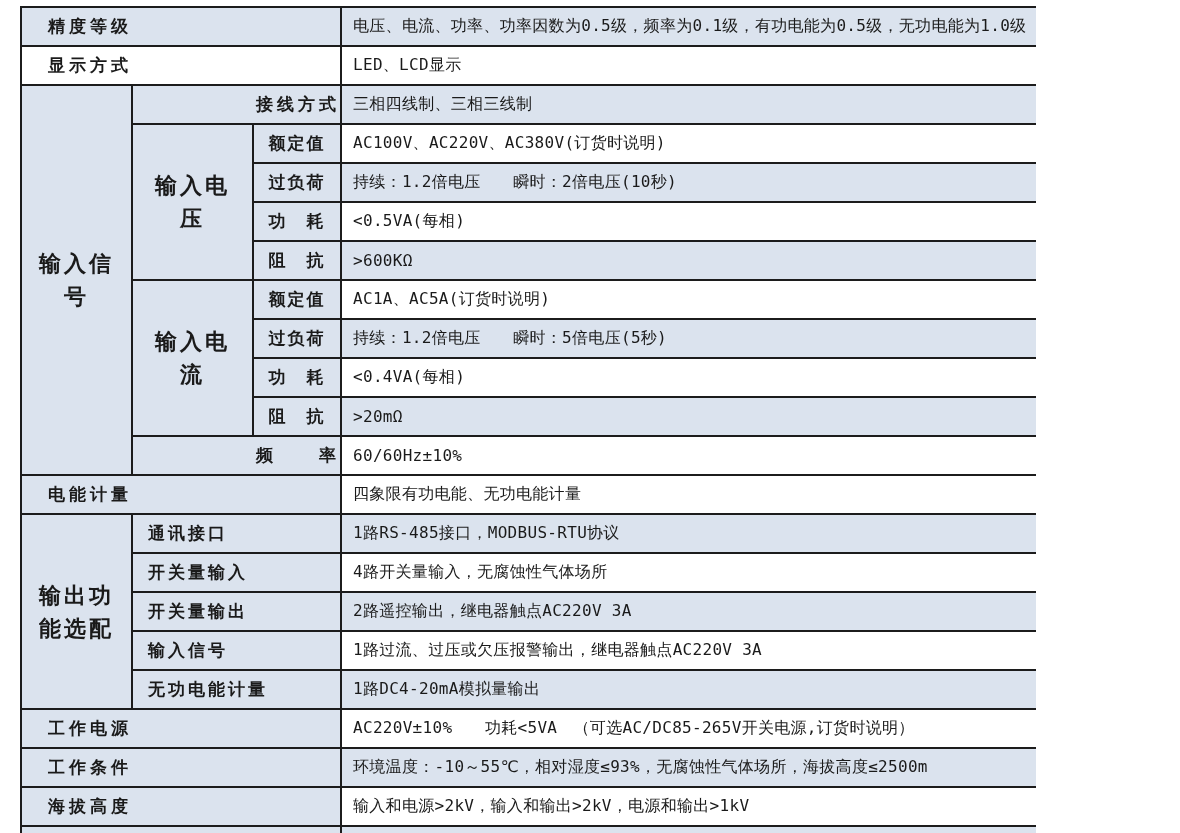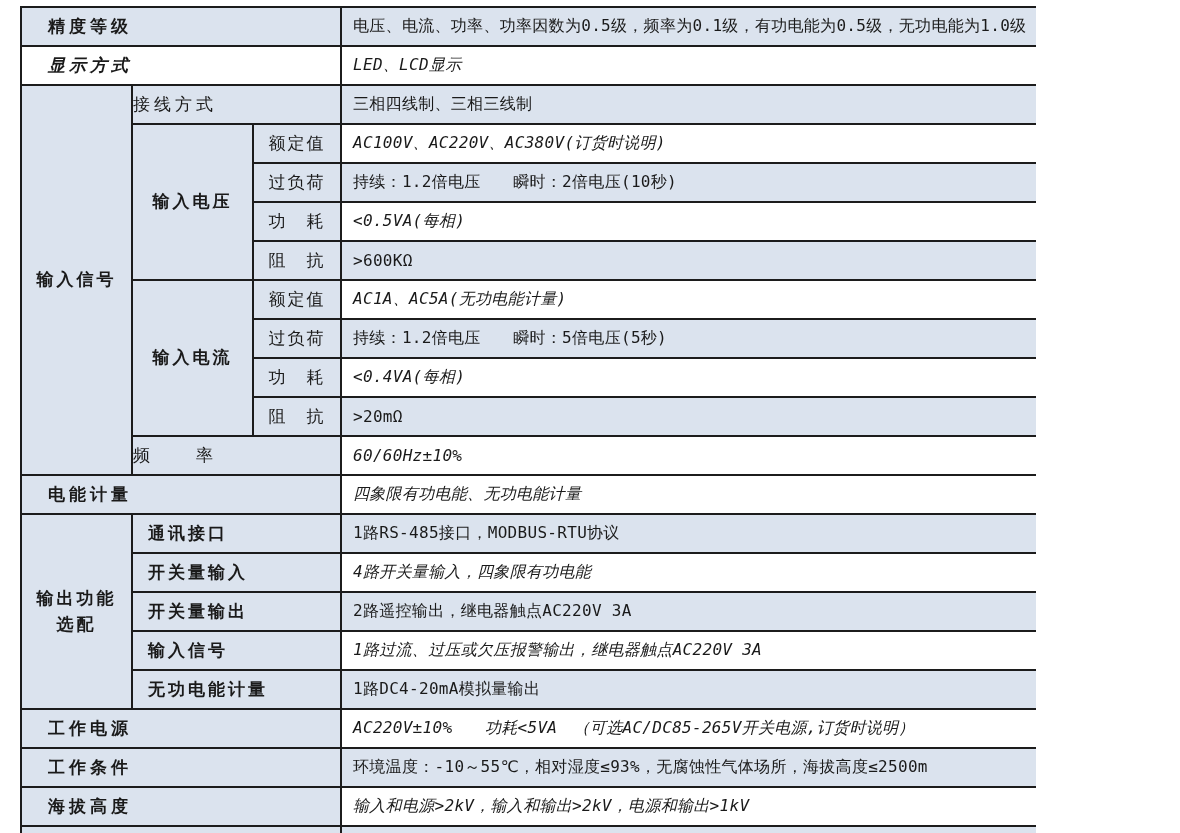--- a/index.html
+++ b/index.html
@@ -23,53 +23,53 @@
     width: 1141px;
   }
   td {
     border: 2px solid var(--border);
     height: 37px;
     padding: 0;
     background: var(--band);
     overflow: hidden;
     white-space: nowrap;
   }
-  td.white { background: var(--row-alt); font-style: italic; }
+  td.white { background: var(--row-alt); }
   
   td.lbl {
     font-size: 17px;
     font-weight: bold;
     letter-spacing: 4px;
     padding-left: 26px;
   }
   
   td.mid {
     font-size: 17px;
-    font-weight: normal;
+    font-weight: bold;
     letter-spacing: 4px;
-    text-align: left;
+    text-align: right;
   }
   
   td.mid-left {
     font-size: 17px;
     font-weight: bold;
     letter-spacing: 3px;
     padding-left: 15px;
     margin-left: 20px;
   }
   
   td.sub {
     font-size: 17px;
-    font-weight: normal;
+    font-weight: bold;
     letter-spacing: 2px;
     text-align: center;
   }
   
   td.grp {
-    font-size: 17px;
+    font-size: 22px;
     font-weight: bold;
     letter-spacing: 3px;
     text-align: center;
     white-space: normal;
     line-height: 1.5;
     padding: 0 12px;
   }
   
   td.val {
     font-size: 16px;
@@ -123,21 +123,21 @@
         <td class="val white">&lt;0.5VA(每相)</td>
       </tr>
       <tr>
         <td class="sub">阻　抗</td>
         <td class="val">&gt;600KΩ</td>
       </tr>
 
       <tr>
         <td rowspan="4" class="grp">输入电流</td>
         <td class="sub">额定值</td>
-        <td class="val white">AC1A、AC5A(无功电能计量)</td>
+        <td class="val white">AC1A、AC5A(订货时说明)</td>
       </tr>
       <tr>
         <td class="sub">过负荷</td>
         <td class="val">持续：1.2倍电压　　瞬时：5倍电压(5秒)</td>
       </tr>
       <tr>
         <td class="sub">功　耗</td>
         <td class="val white">&lt;0.4VA(每相)</td>
       </tr>
       <tr>
@@ -155,21 +155,21 @@
         <td class="val white">四象限有功电能、无功电能计量</td>
       </tr>
 
       <tr>
         <td rowspan="5" class="grp">输出功能选配</td>
         <td colspan="2" class="mid-left">通讯接口</td>
         <td class="val">1路RS-485接口，MODBUS-RTU协议</td>
       </tr>
       <tr>
         <td colspan="2" class="mid-left">开关量输入</td>
-        <td class="val white">4路开关量输入，四象限有功电能</td>
+        <td class="val white">4路开关量输入，无腐蚀性气体场所</td>
       </tr>
       <tr>
         <td colspan="2" class="mid-left">开关量输出</td>
         <td class="val">2路遥控输出，继电器触点AC220V 3A</td>
       </tr>
       <tr>
         <td colspan="2" class="mid-left">输入信号</td>
         <td class="val white">1路过流、过压或欠压报警输出，继电器触点AC220V 3A</td>
       </tr>
       <tr>

